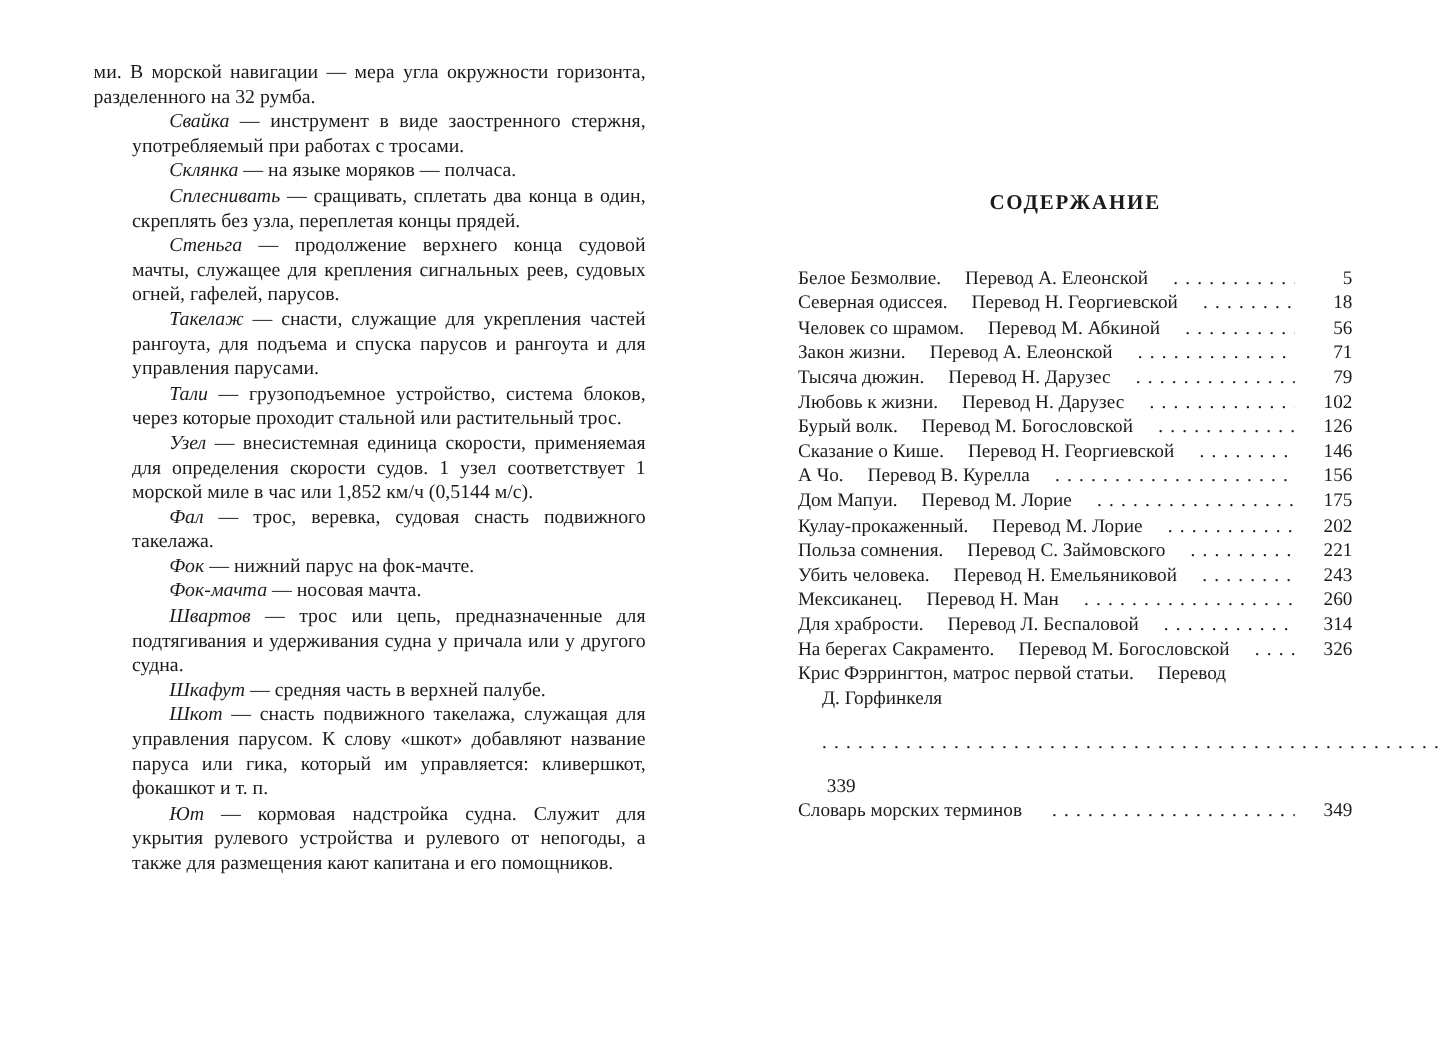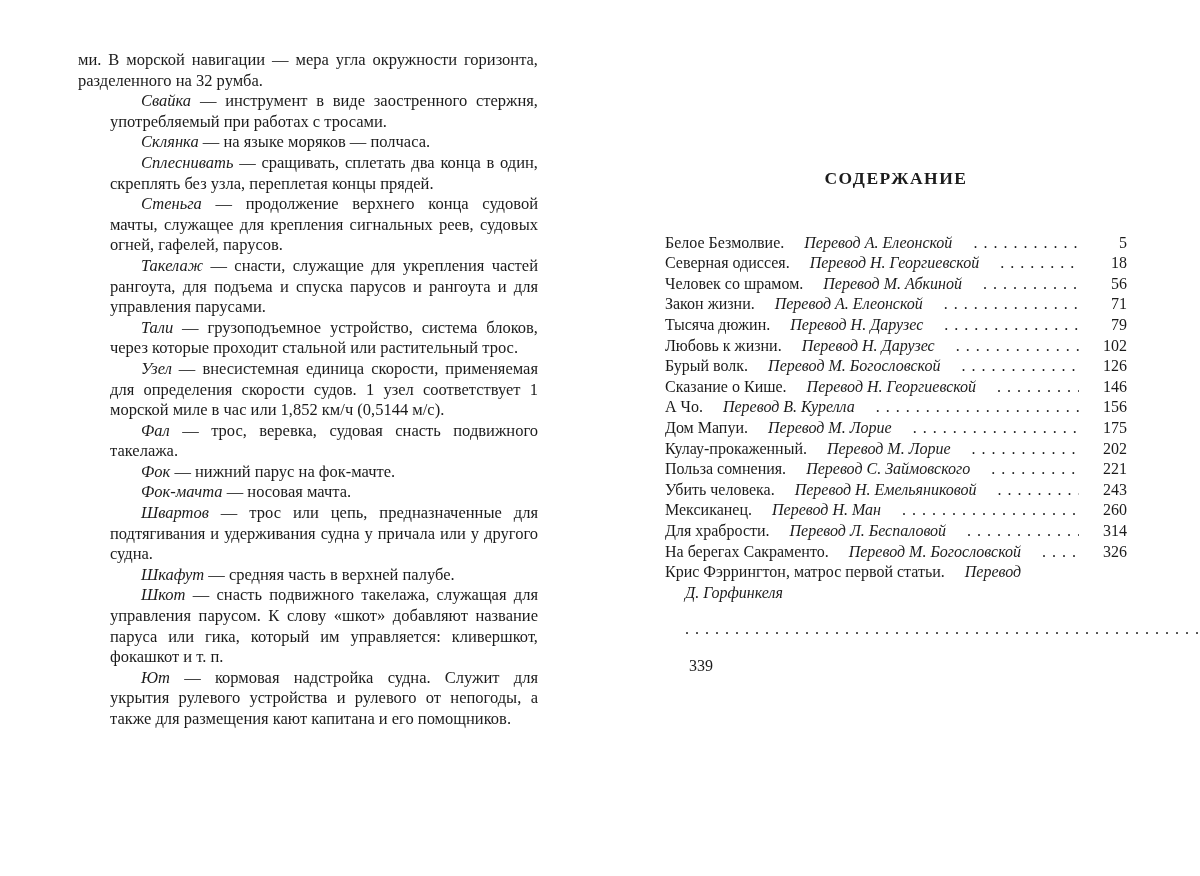--- a/index.html
+++ b/index.html
@@ -28,42 +28,42 @@
     text-align: justify;
     hyphens: auto;
   }
   .gloss { margin: 0; }
   .gloss.ind { text-indent: 31px; margin-left: 32px; }
   .gloss em { font-style: italic; }
   
   .toc {
     position: absolute;
     left: 665px;
-    top: 168px;
+    top: 158px;
     width: 462px;
     font-size: 16px;
     line-height: 20.6px;
   }
   .toc-title {
     text-align: center;
     font-weight: bold;
     font-size: 17.5px;
     letter-spacing: 1.5px;
     margin: 0 0 44px 0;
   }
   .toc-entry {
     display: flex;
     align-items: baseline;
     margin: 0;
     gap: 16px;
   }
   .toc-entry.ind { padding-left: 15px; flex-direction: column; }
   .toc-entry .t,
   .toc-entry .it { white-space: pre; flex: 0 0 auto; }
-  .toc-entry .it { font-style: italic; }
+  .toc-entry .it { }
   .leader {
     flex: 1 1 auto;
     min-width: 8px;
     overflow: hidden;
     white-space: nowrap;
     margin: 0 4px 0 5px;
   }
   .leader::after {
     content: ". . . . . . . . . . . . . . . . . . . . . . . . . . . . . . . . . . . . . . . . . . . . . . . . . . . . . . . . . .";
     letter-spacing: 1px;
@@ -196,15 +196,20 @@
         </div>
         <div class="toc-entry">
           <span class="t">Крис Фэррингтон, матрос первой статьи. </span>
           <span class="it">Перевод</span>
         </div>
         <div class="toc-entry ind">
           <span class="it">Д. Горфинкеля </span>
           <span class="leader"></span>
           <span class="pg">339</span>
         </div>
+        <div class="toc-entry">
+          <span class="it">Словарь морских терминов </span>
+          <span class="leader"></span>
+          <span class="pg">349</span>
+        </div>
       </div>
   </div>
 </div>
 
 </body></html>

